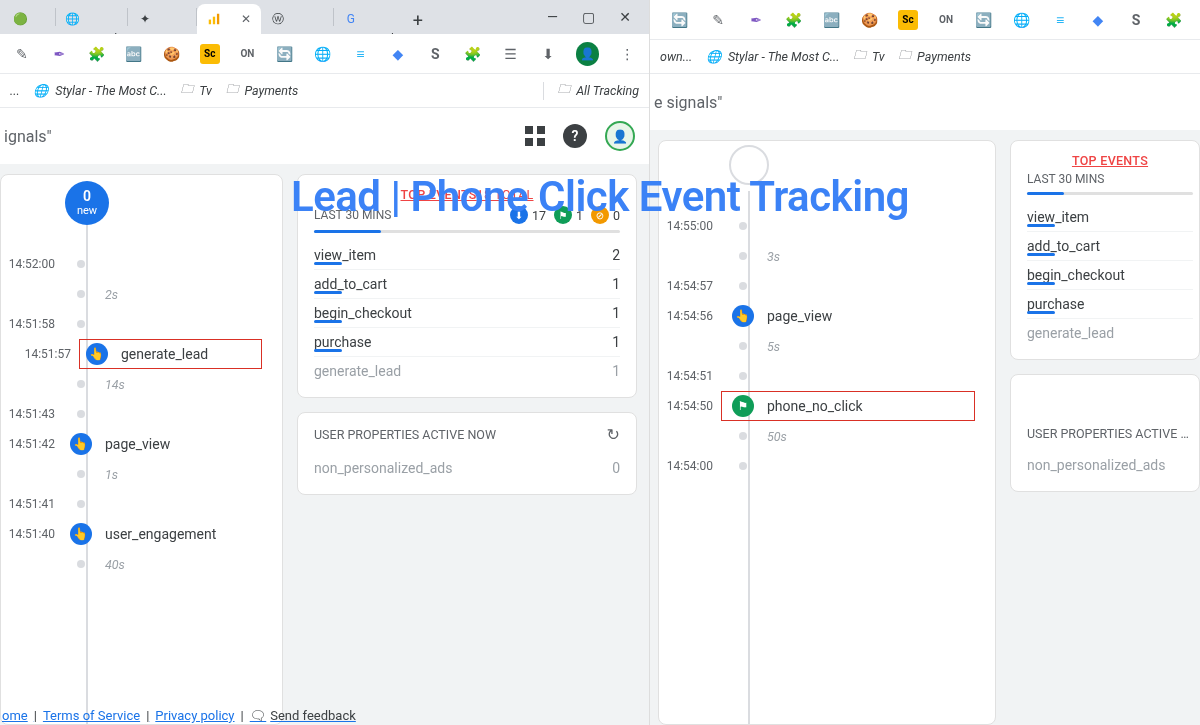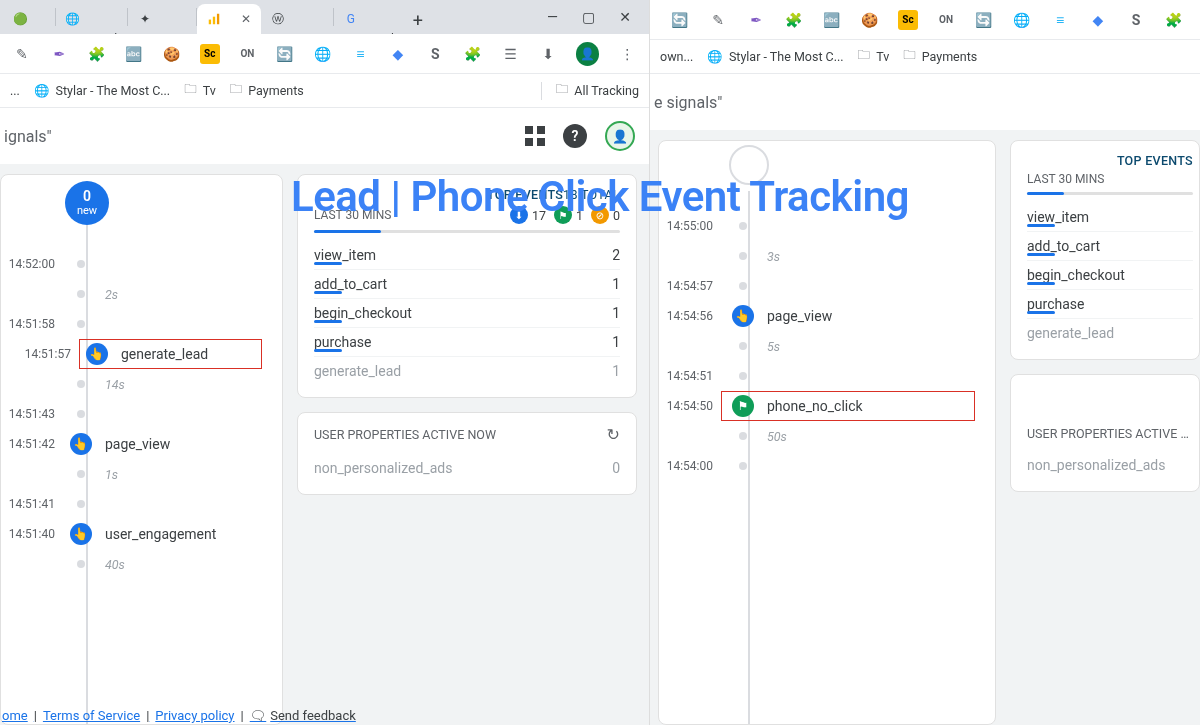--- a/index.html
+++ b/index.html
@@ -75,21 +75,21 @@
     color:#fff; font-size:12px;
   }
   .bm-row {
     display:flex; align-items:center; gap:14px;
     height:34px;
     padding:0 10px;
     border-bottom:1px solid #e8eaed;
     font-size:12.5px;
     color:#3c4043;
   }
-  .bm-item { display:flex; align-items:center; gap:6px; }
+  .bm-item { display:flex; align-items:center; gap:6px;font-style:italic; }
   .bm-item .folder { color:#5f6368; }
   .bm-spacer { flex:1; }
   .bm-divider { width:1px; height:18px; background:#dadce0; }
 
   .app-header {
     display:flex; align-items:center; justify-content:space-between;
     height:56px;
     padding:0 14px 0 4px;
   }
   .search-frag {
@@ -186,22 +186,22 @@
     flex-direction:column;
     gap:14px;
   }
   .card {
     background:#fff;
     border:1px solid #e0e0e0;
     border-radius:8px;
     padding:12px 16px;
   }
   .card-head {
-    display:flex; align-items:center; justify-content:flex-end;
-    font-size:12.5px; color:#0c4a6e; letter-spacing:.3px;
+    display:flex; align-items:center; justify-content:center;
+    font-size:12.5px; color:#ef4444; letter-spacing:.3px;text-decoration:underline;
   }
   .card-head .title { font-weight:500; }
   .card-sub {
     display:flex; align-items:center; justify-content:space-between;
     margin-top:4px; font-size:12px; color:#5f6368;
   }
   .pill-row { display:flex; gap:8px; align-items:center; }
   .pill {
     display:inline-flex; align-items:center; gap:4px;
     font-size:12.5px; color:#3c4043;

